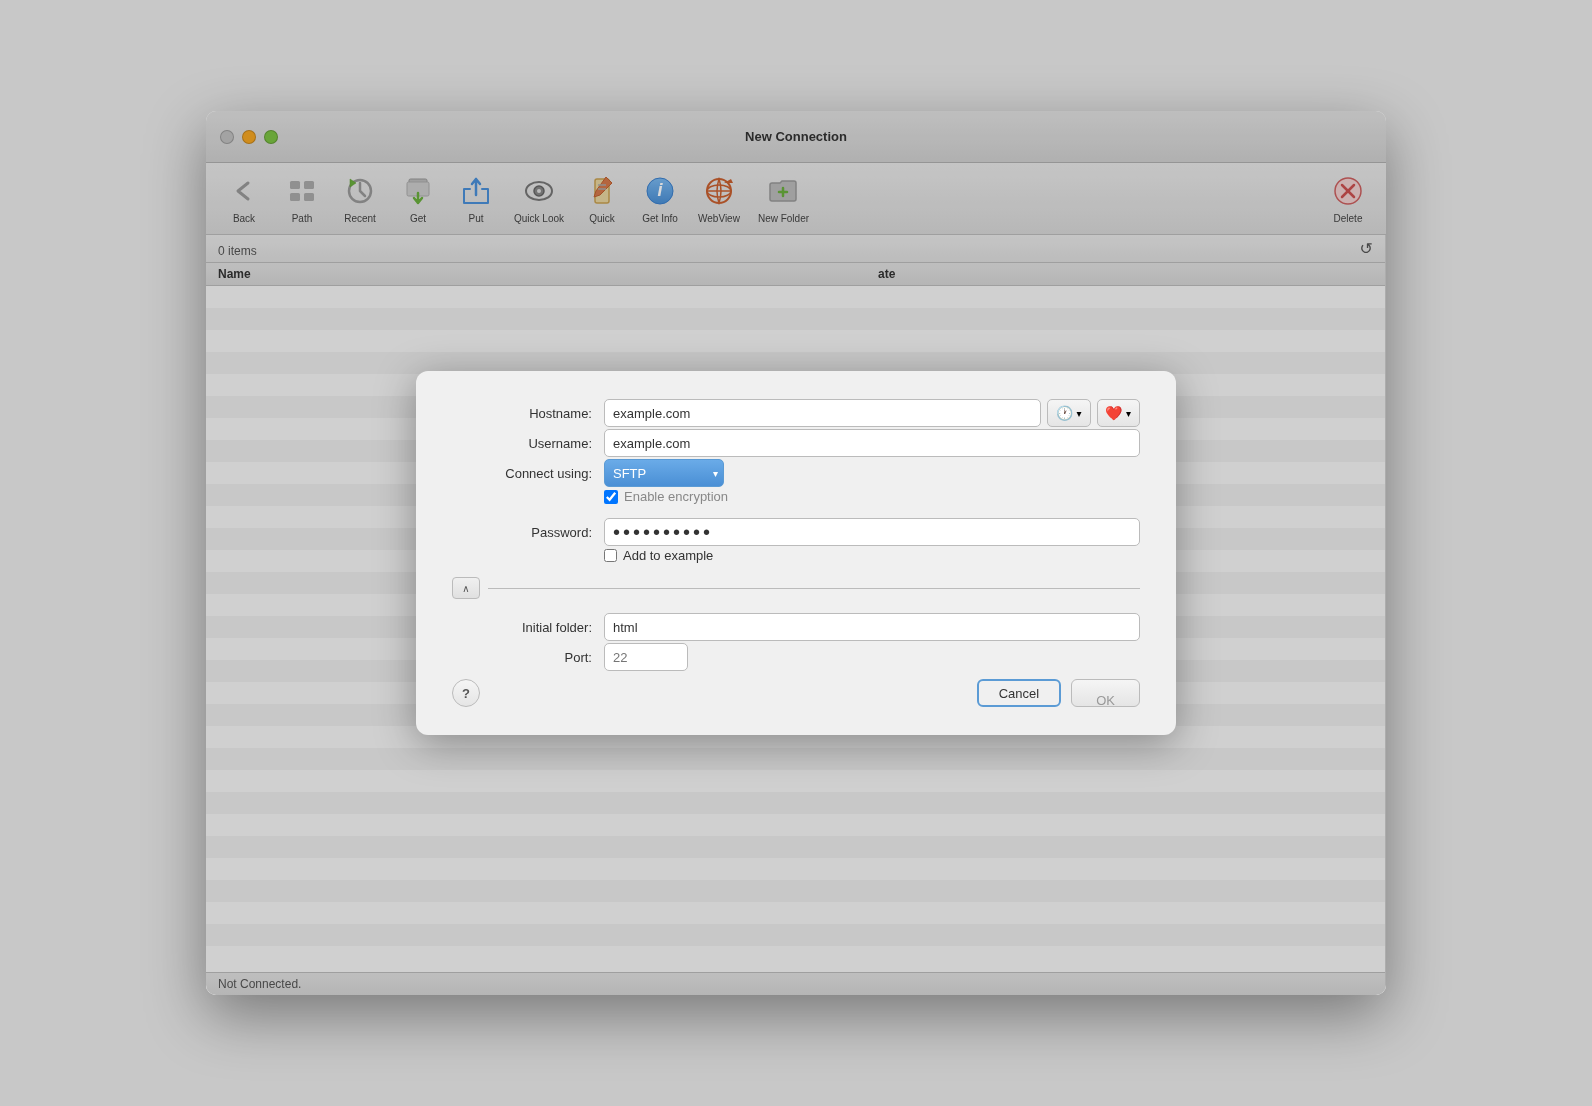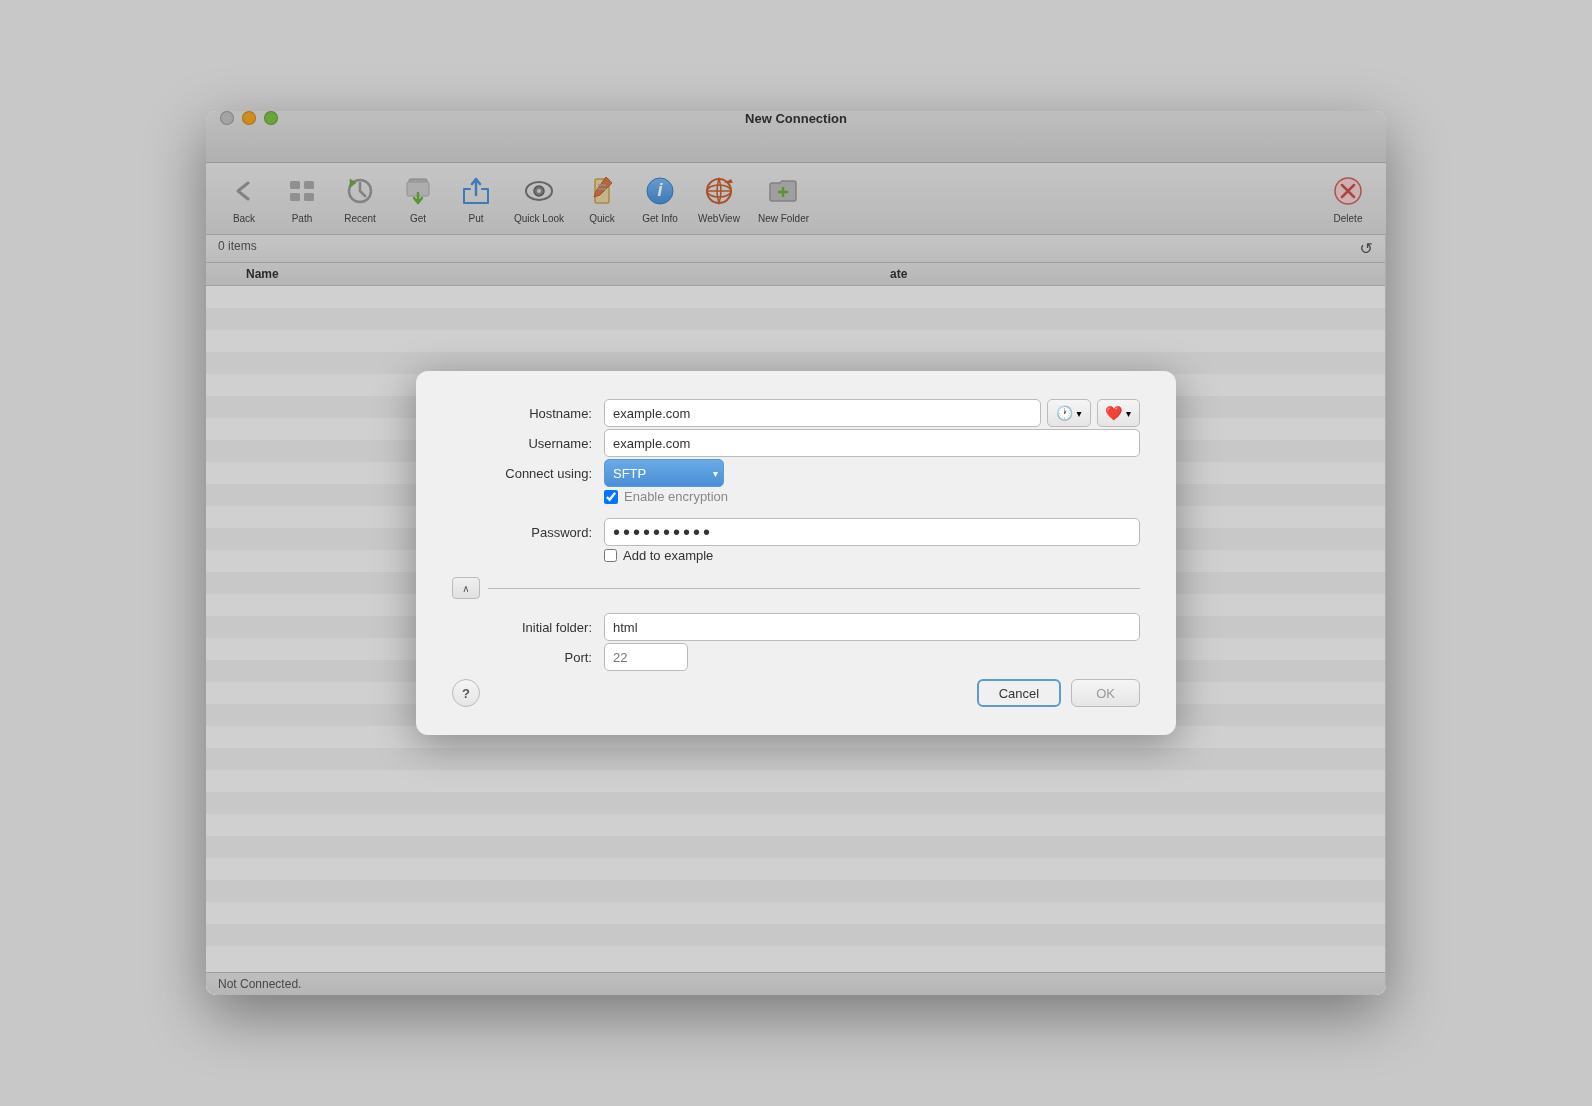--- a/index.html
+++ b/index.html
@@ -20,20 +20,21 @@
       box-shadow: 0 20px 60px rgba(0,0,0,0.4);
       overflow: hidden;
       position: relative;
     }
 
     
     .title-bar {
       background: linear-gradient(to bottom, #e0e0e0, #d0d0d0);
       height: 52px;
       display: flex;
+      align-items: center;
       justify-content: center;
       border-bottom: 1px solid #b0b0b0;
       position: relative;
     }
     .window-controls {
       position: absolute;
       left: 14px;
       display: flex;
       gap: 8px;
       align-items: center;
@@ -107,33 +108,33 @@
       display: flex;
       flex-direction: column;
     }
     .file-panel-header {
       background: linear-gradient(to bottom, #e8e8e8, #ddd);
       border-bottom: 1px solid #bbb;
       padding: 4px 12px;
       font-size: 12px;
       color: #555;
       display: flex;
-      align-items: flex-start;
+      align-items: flex-end;
       justify-content: space-between;
     }
     .file-panel-cols {
       display: flex;
       background: linear-gradient(to bottom, #e0e0e0, #d5d5d5);
       border-bottom: 1px solid #bbb;
       padding: 4px 12px;
       font-size: 12px;
       font-weight: 600;
       color: #333;
     }
-    .col-name { flex: 2; margin-left: 28px; }
+    .col-name { flex: 2; }
     .col-date { flex: 1.5; }
     .file-rows {
       flex: 1;
       overflow: hidden;
     }
     .file-row {
       height: 22px;
     }
     .file-row:nth-child(even) { background: #ececec; }
     .file-row:nth-child(odd) { background: #f5f5f5; }
@@ -396,21 +397,21 @@
       padding: 0 20px;
       border: 2px solid #5b9bd5;
       border-radius: 6px;
       background: #f0f0f0;
       font-size: 13px;
       cursor: pointer;
       color: #333;
     }
     .ok-btn {
       height: 28px;
-      padding: 6px 24px;
+      padding: 13px 24px;
       border: 1px solid #bbb;
       border-radius: 6px;
       background: linear-gradient(to bottom, #f5f5f5, #e5e5e5);
       font-size: 13px;
       cursor: pointer;
       color: #999;
     }
 
     
     .svg-icon {

